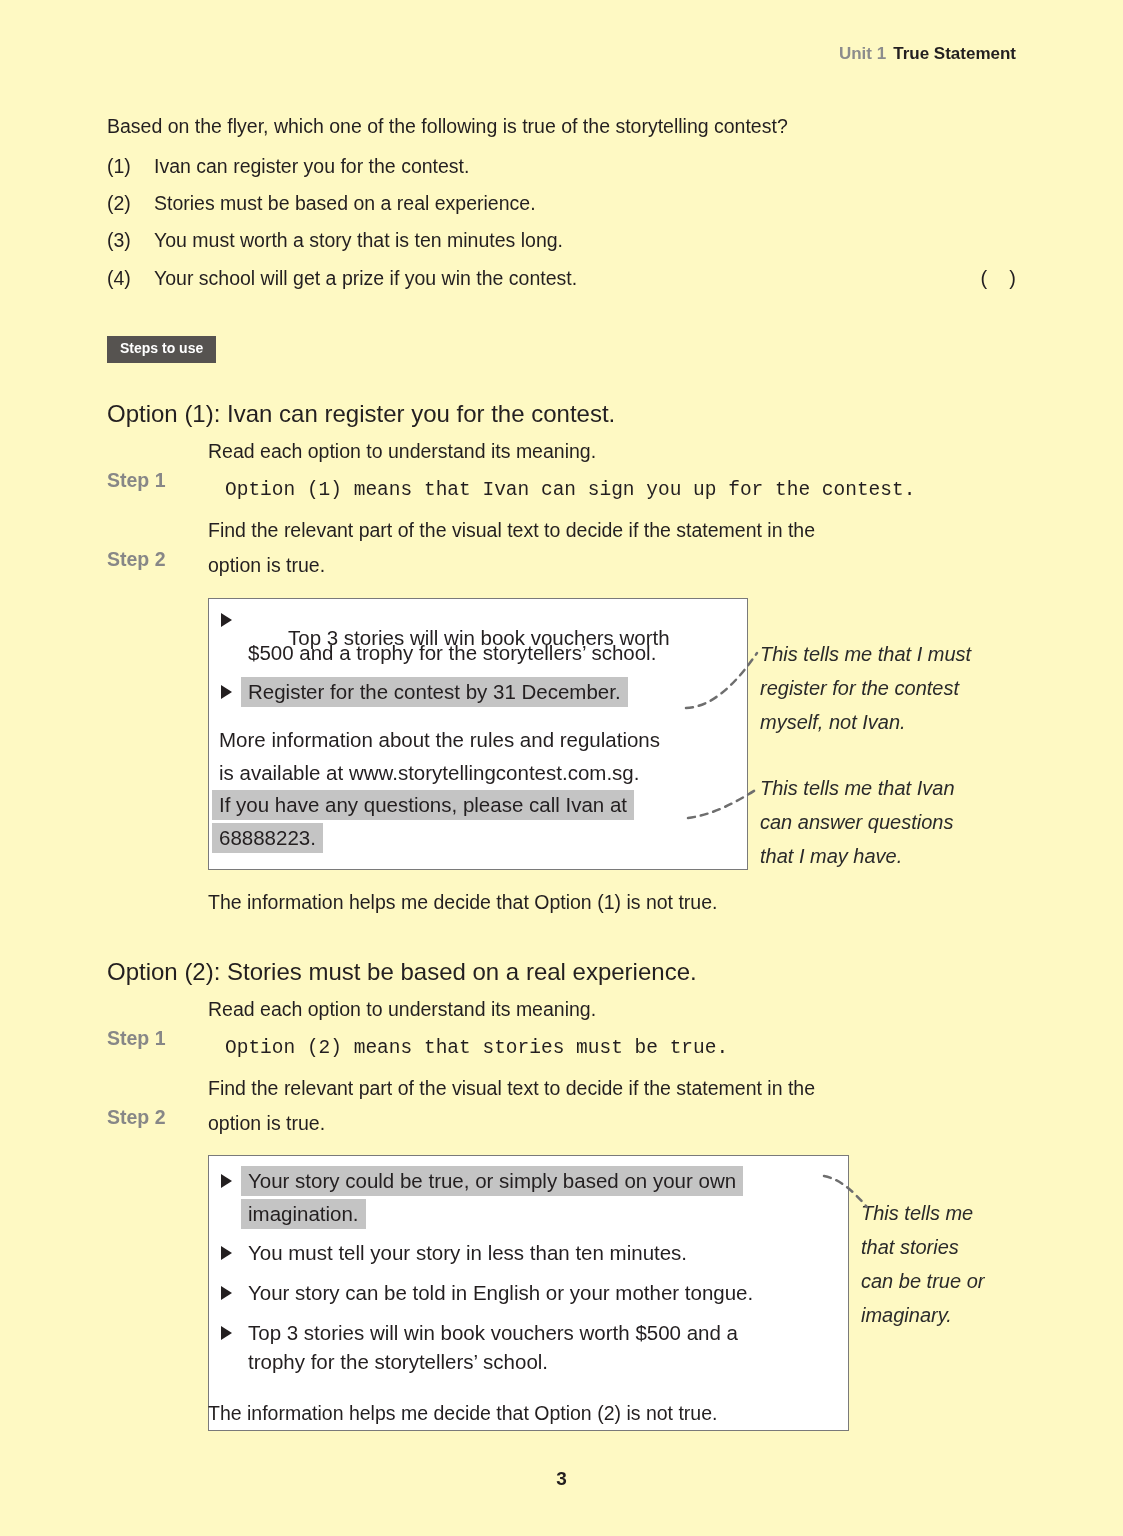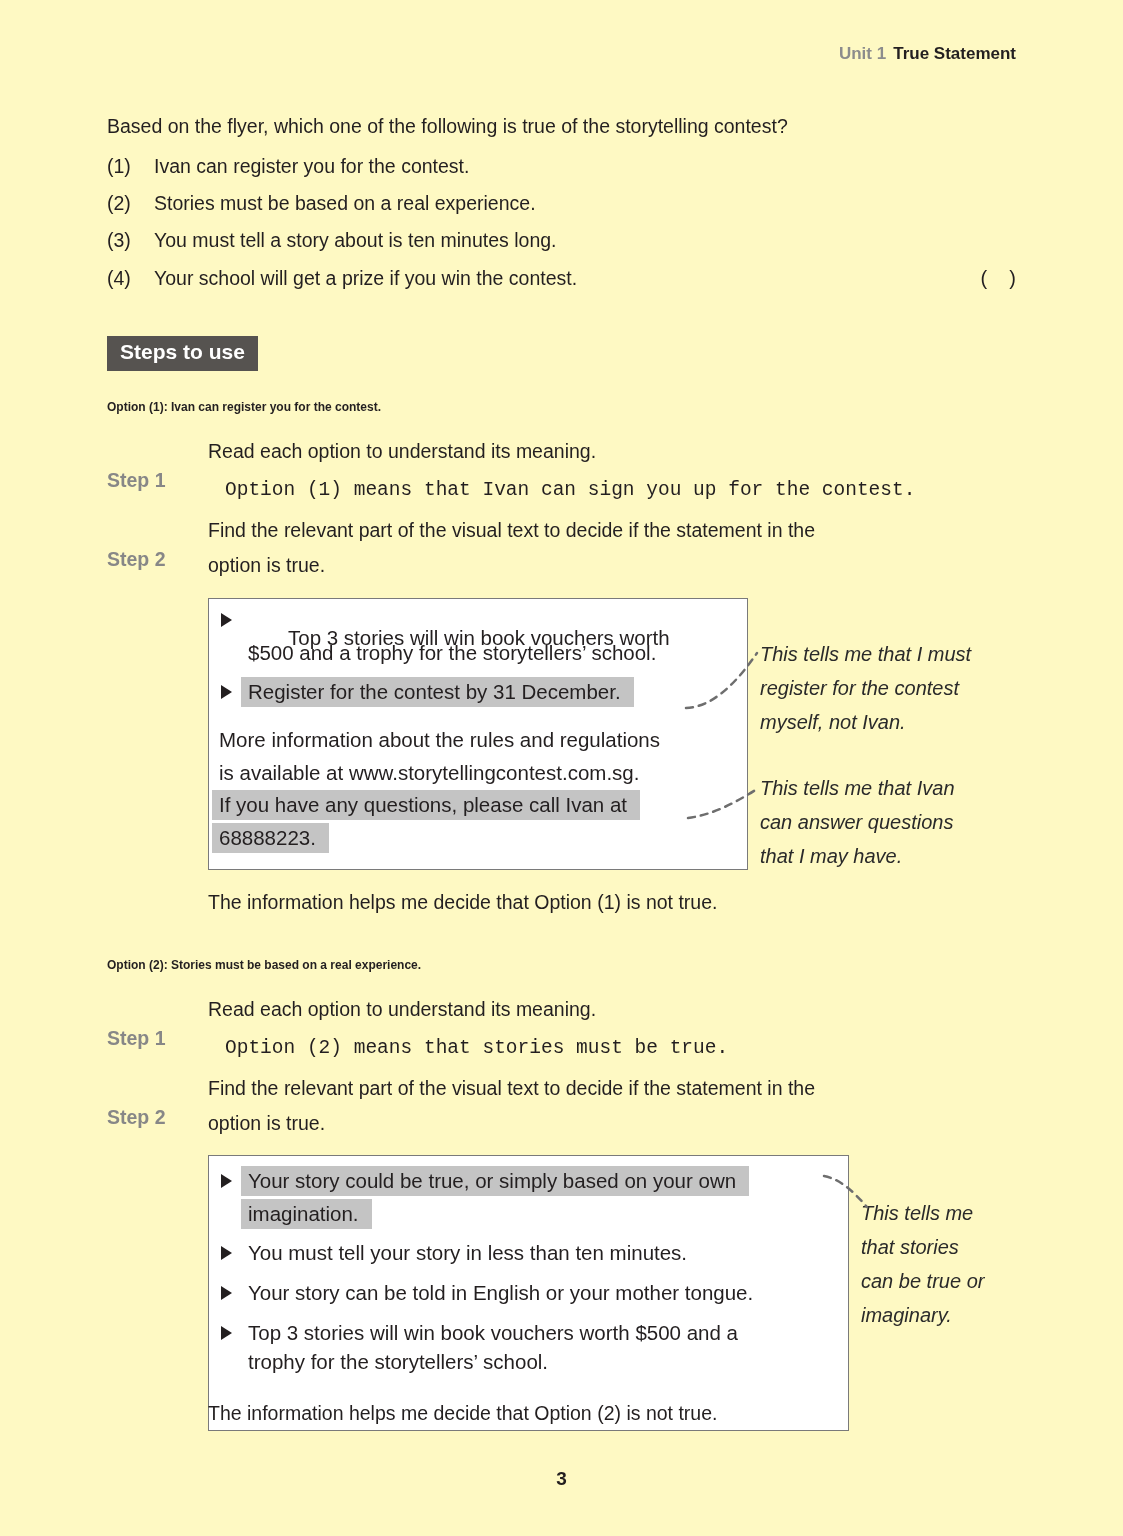--- a/index.html
+++ b/index.html
@@ -30,44 +30,44 @@
   
   .stem{left:107px;top:115px;}
   .opt-row{left:107px;width:909px;display:flex;}
   .opt-num{width:47px;flex:0 0 47px;}
   .opt-text{flex:1 1 auto;}
   .answer-brackets{margin-left:auto;white-space:pre;font-size:20px;}
   
   .badge{
     left:107px;top:336px;
     background:var(--badge-bg);color:#fff;
-    font-weight:bold;font-size:21px;
+    font-weight:bold;font-size:14px;
     padding:4px 13px 7px 13px;
   }
   
-  .sec-heading{left:107px;font-weight:bold;font-size:12px;}
+  .sec-heading{left:107px;font-weight:normal;font-size:24px;}
   .step-label{left:107px;color:var(--step-label);font-weight:bold;margin-top:29px;}
   .step-text{left:208px;}
   .step-note{left:225px;font-family:Liberation Mono, monospace;}
   .conclusion{left:208px;}
   
   .flyer-box{
     position:absolute;
     border:1.5px solid var(--box-border);
     background:#fff;
     font-size:20.5px;
   }
   .bx{position:absolute;white-space:nowrap;line-height:30px;}
   .tri{
     position:absolute;width:0;height:0;
     border-left:11px solid var(--text);
     border-top:7px solid transparent;
     border-bottom:7px solid transparent;
   }
-  .hl{background:var(--highlight);padding:3px 13px 4px 7px;}
+  .hl{background:var(--highlight);padding:3px 7px 4px 7px;}
   
   .annotation{font-style:italic;font-size:20px;line-height:34px;color:#2a2a2a;}
   .annotation div{white-space:nowrap;}
   
   .connector-svg{position:absolute;left:0;top:0;pointer-events:none;}
   
   .pagenum{left:0;width:1123px;text-align:center;top:1468px;font-weight:bold;font-size:19px;}
 </style>
 </head>
 <body>
@@ -83,21 +83,21 @@
   <div class="abs opt-row" style="top:155px;">
     <span class="opt-num">(1)</span>
     <span class="opt-text">Ivan can register you for the contest.</span>
   </div>
   <div class="abs opt-row" style="top:192px;">
     <span class="opt-num">(2)</span>
     <span class="opt-text">Stories must be based on a real experience.</span>
   </div>
   <div class="abs opt-row" style="top:229px;">
     <span class="opt-num">(3)</span>
-    <span class="opt-text">You must tell a story about is ten minutes long.</span>
+    <span class="opt-text">You must worth a story that is ten minutes long.</span>
   </div>
   <div class="abs opt-row" style="top:267px;">
     <span class="opt-num">(4)</span>
     <span class="opt-text">Your school will get a prize if you win the contest.</span>
     <span class="answer-brackets">(    )</span>
   </div>
 
   <div class="abs badge">Steps to use</div>
 
   <div class="abs sec-heading" style="top:400px;">Option (1): Ivan can register you for the contest.</div>

